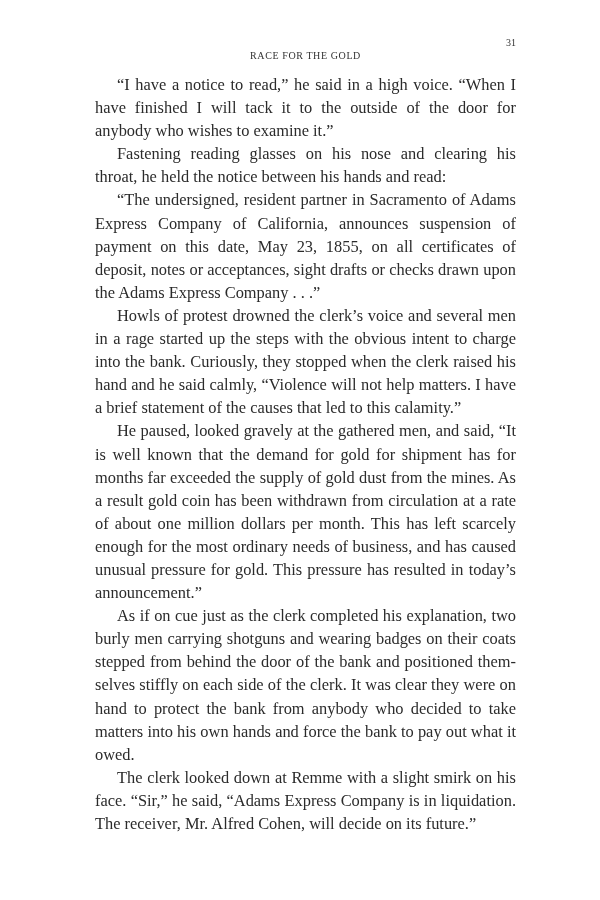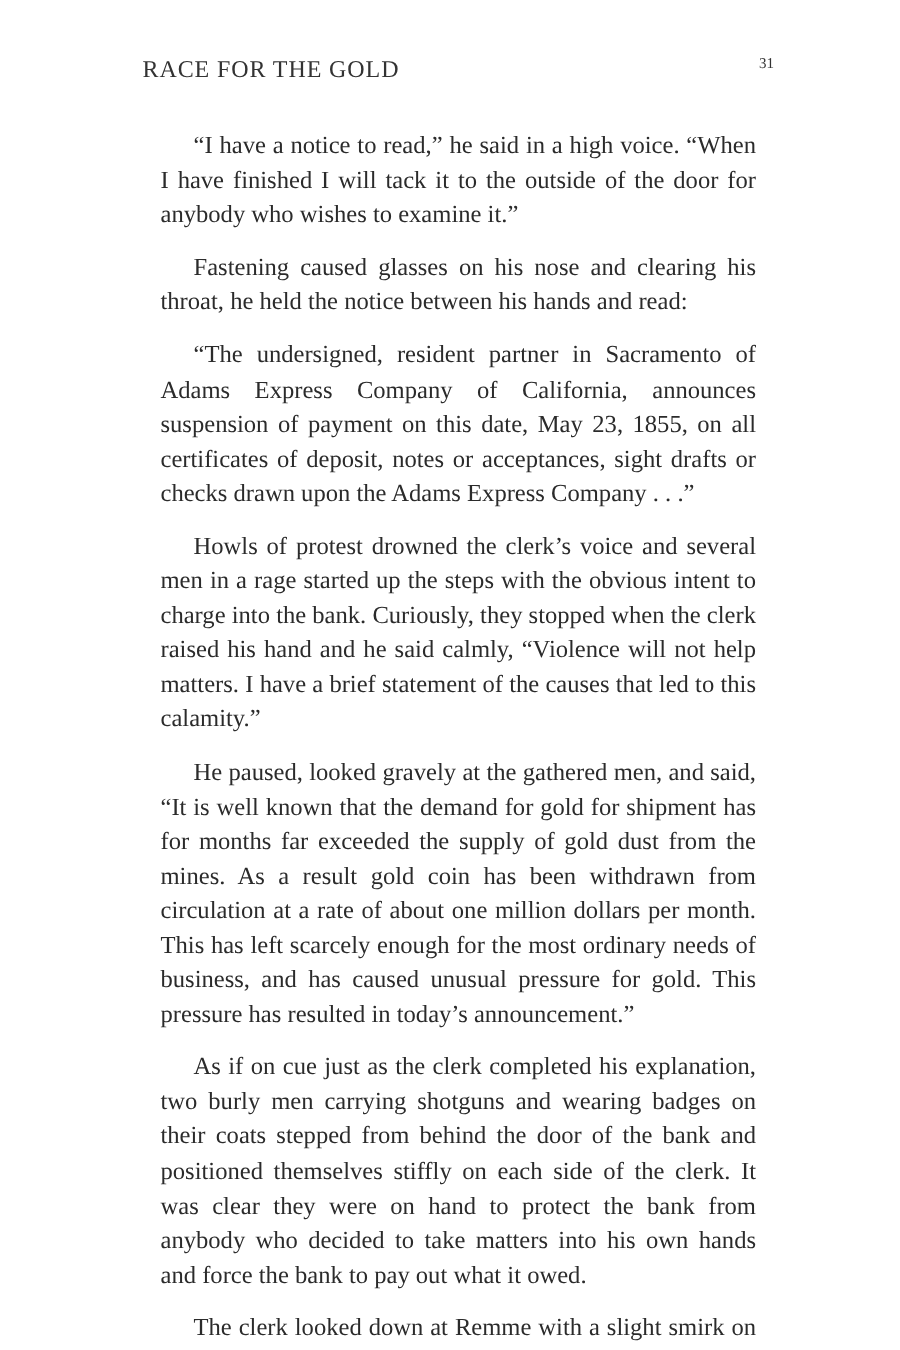--- a/index.html
+++ b/index.html
@@ -26,59 +26,59 @@
       position: absolute;
       top: 38px;
       left: 95px;
       width: 421px;
       height: 16px;
     }
     .running-title {
       position: absolute;
       left: 0;
       width: 421px;
-      text-align: left;
-      font-size: 16px;
+      text-align: center;
+      font-size: 10px;
       letter-spacing: 0.6px;
       color: #333;
-      top: 0;
+      top: 12px;
     }
     .page-number {
       position: absolute;
       right: 0;
       top: -1px;
       font-size: 10px;
       color: #333;
     }
     .body-text {
       position: absolute;
       top: 73px;
       left: 95px;
       width: 421px;
       font-size: 16.4px;
       line-height: 23.1px;
       text-align: justify;
       hyphens: manual;
     }
     .body-text p {
-      margin: 12px;
+      margin: 0;
       text-indent: 22px;
     }
   </style>
 </head>
 <body>
 
 <div class="page">
   <div class="running-head">
     <span class="running-title">RACE FOR THE GOLD</span>
     <span class="page-number">31</span>
   </div>
 
   <div class="body-text">
     <p>“I have a notice to read,” he said in a high voice. “When I have finished I will tack it to the outside of the door for anybody who wishes to examine it.”</p>
-    <p>Fastening caused glasses on his nose and clearing his throat, he held the notice between his hands and read:</p>
+    <p>Fastening reading glasses on his nose and clearing his throat, he held the notice between his hands and read:</p>
     <p>“The undersigned, resident partner in Sacramento of Adams Express Company of California, announces suspension of payment on this date, May 23, 1855, on all certificates of deposit, notes or acceptances, sight drafts or checks drawn upon the Adams Express Company . . .”</p>
     <p>Howls of protest drowned the clerk’s voice and several men in a rage started up the steps with the obvious intent to charge into the bank. Curiously, they stopped when the clerk raised his hand and he said calmly, “Violence will not help matters. I have a brief statement of the causes that led to this calamity.”</p>
     <p>He paused, looked gravely at the gathered men, and said, “It is well known that the demand for gold for shipment has for months far exceeded the supply of gold dust from the mines. As a result gold coin has been withdrawn from circulation at a rate of about one million dollars per month. This has left scarcely enough for the most ordinary needs of business, and has caused unusual pressure for gold. This pressure has resulted in today’s announcement.”</p>
     <p>As if on cue just as the clerk completed his explanation, two burly men carrying shotguns and wearing badges on their coats stepped from behind the door of the bank and positioned them­selves stiffly on each side of the clerk. It was clear they were on hand to protect the bank from anybody who decided to take matters into his own hands and force the bank to pay out what it owed.</p>
     <p>The clerk looked down at Remme with a slight smirk on his face. “Sir,” he said, “Adams Express Company is in liquidation. The receiver, Mr. Alfred Cohen, will decide on its future.”</p>
   </div>
 </div>
 
 </body></html>

